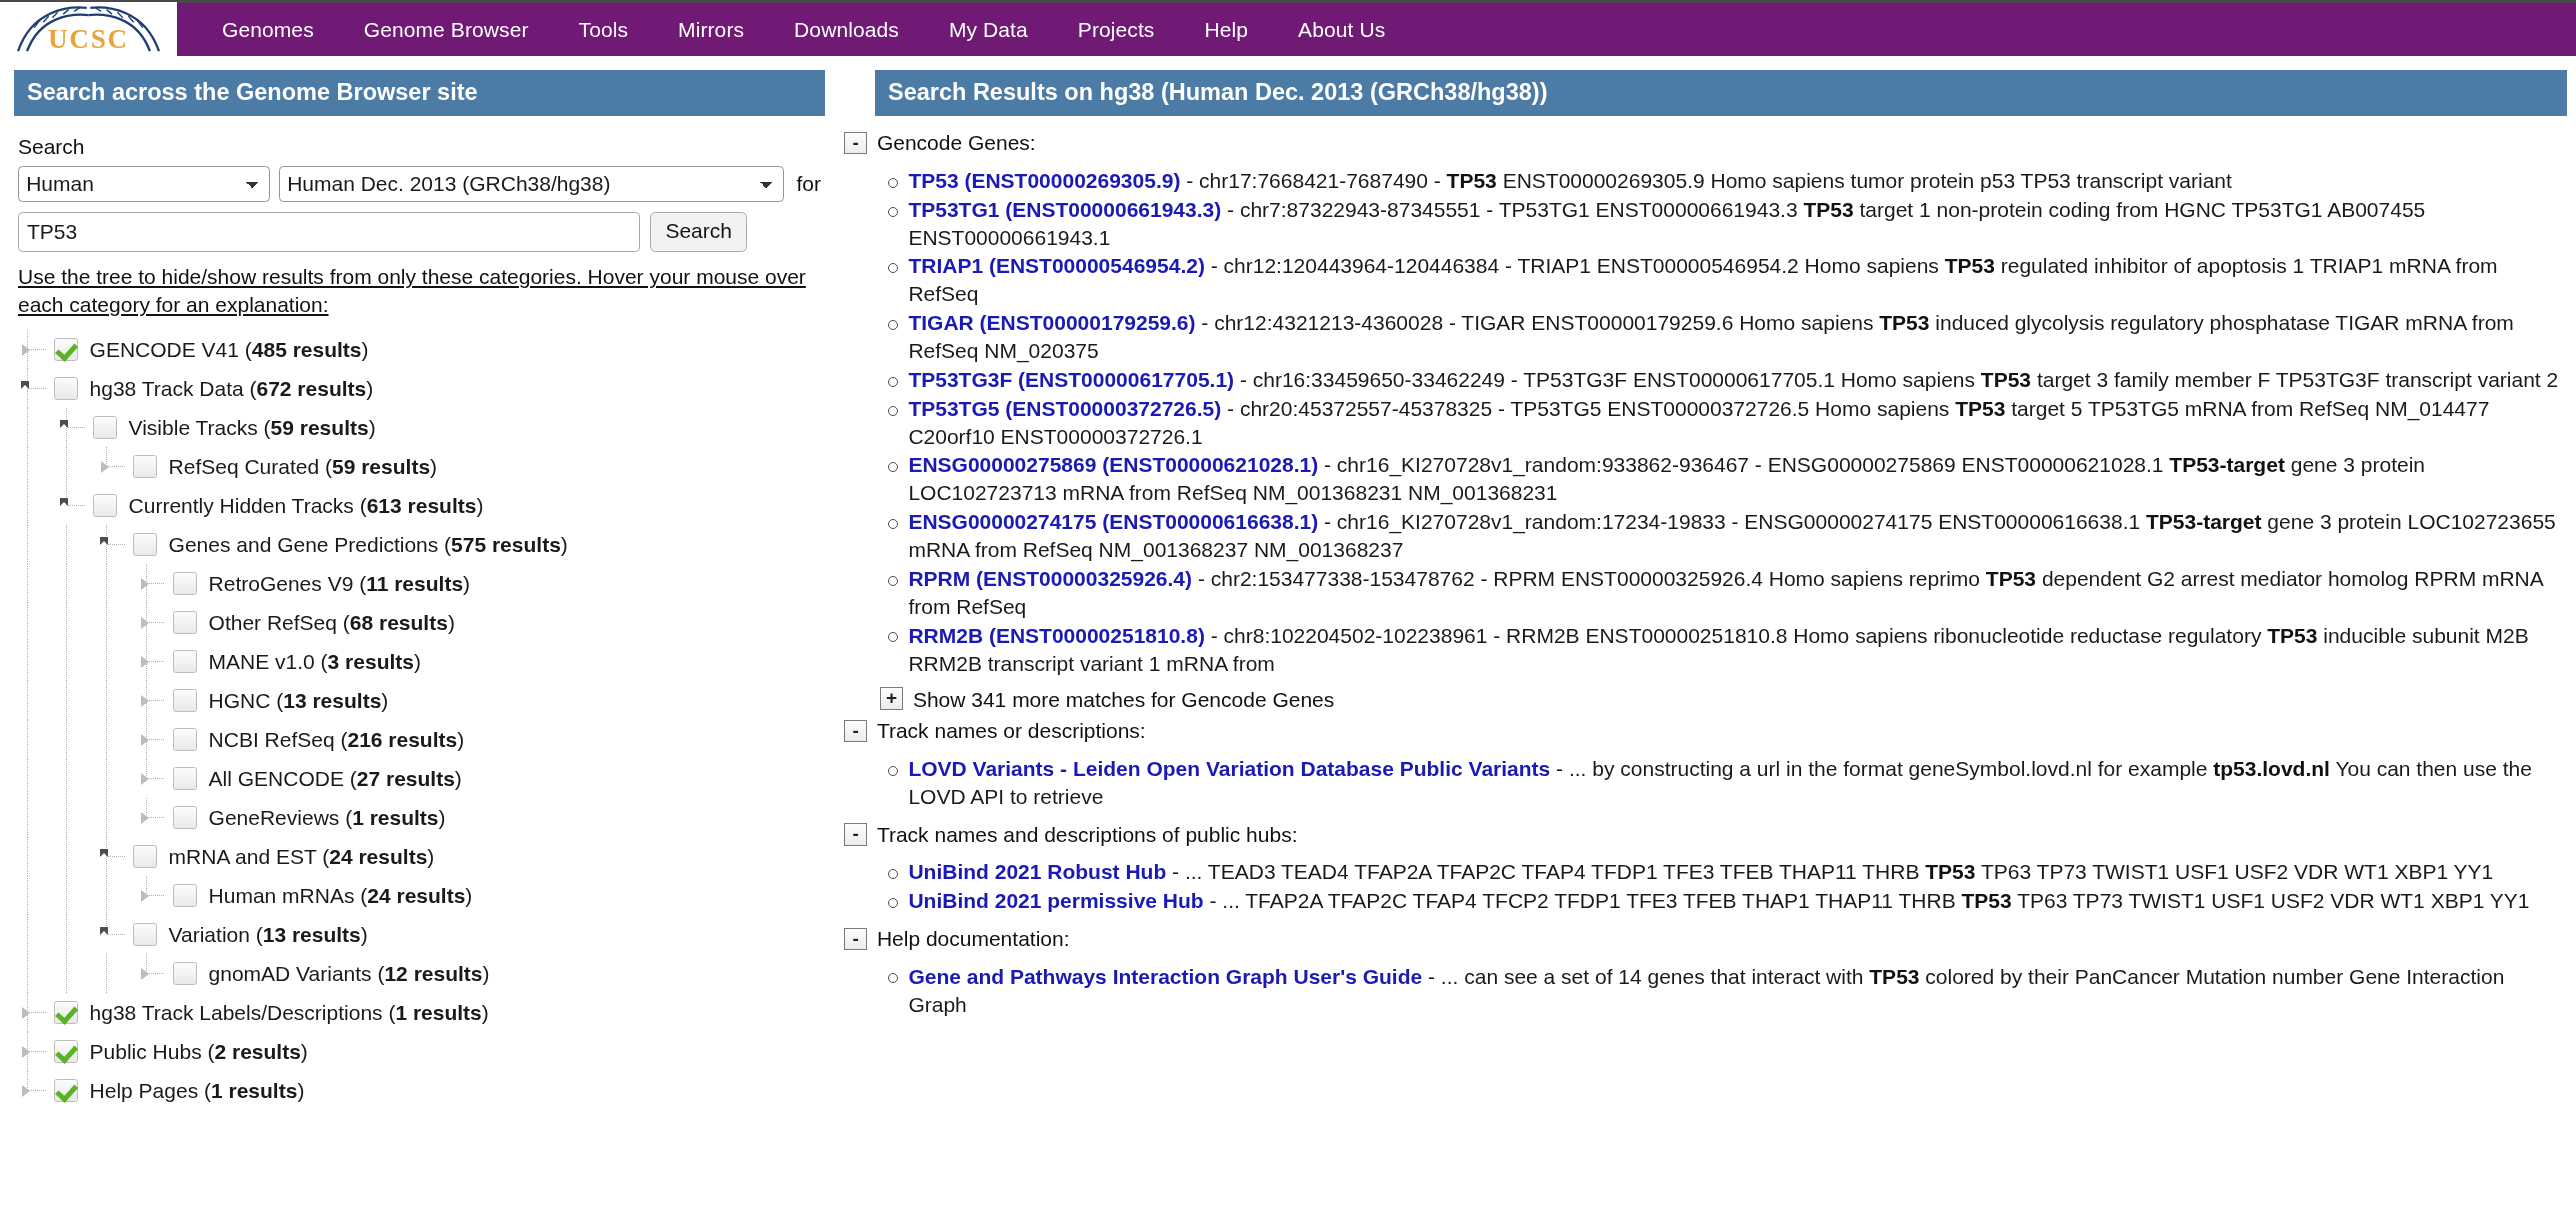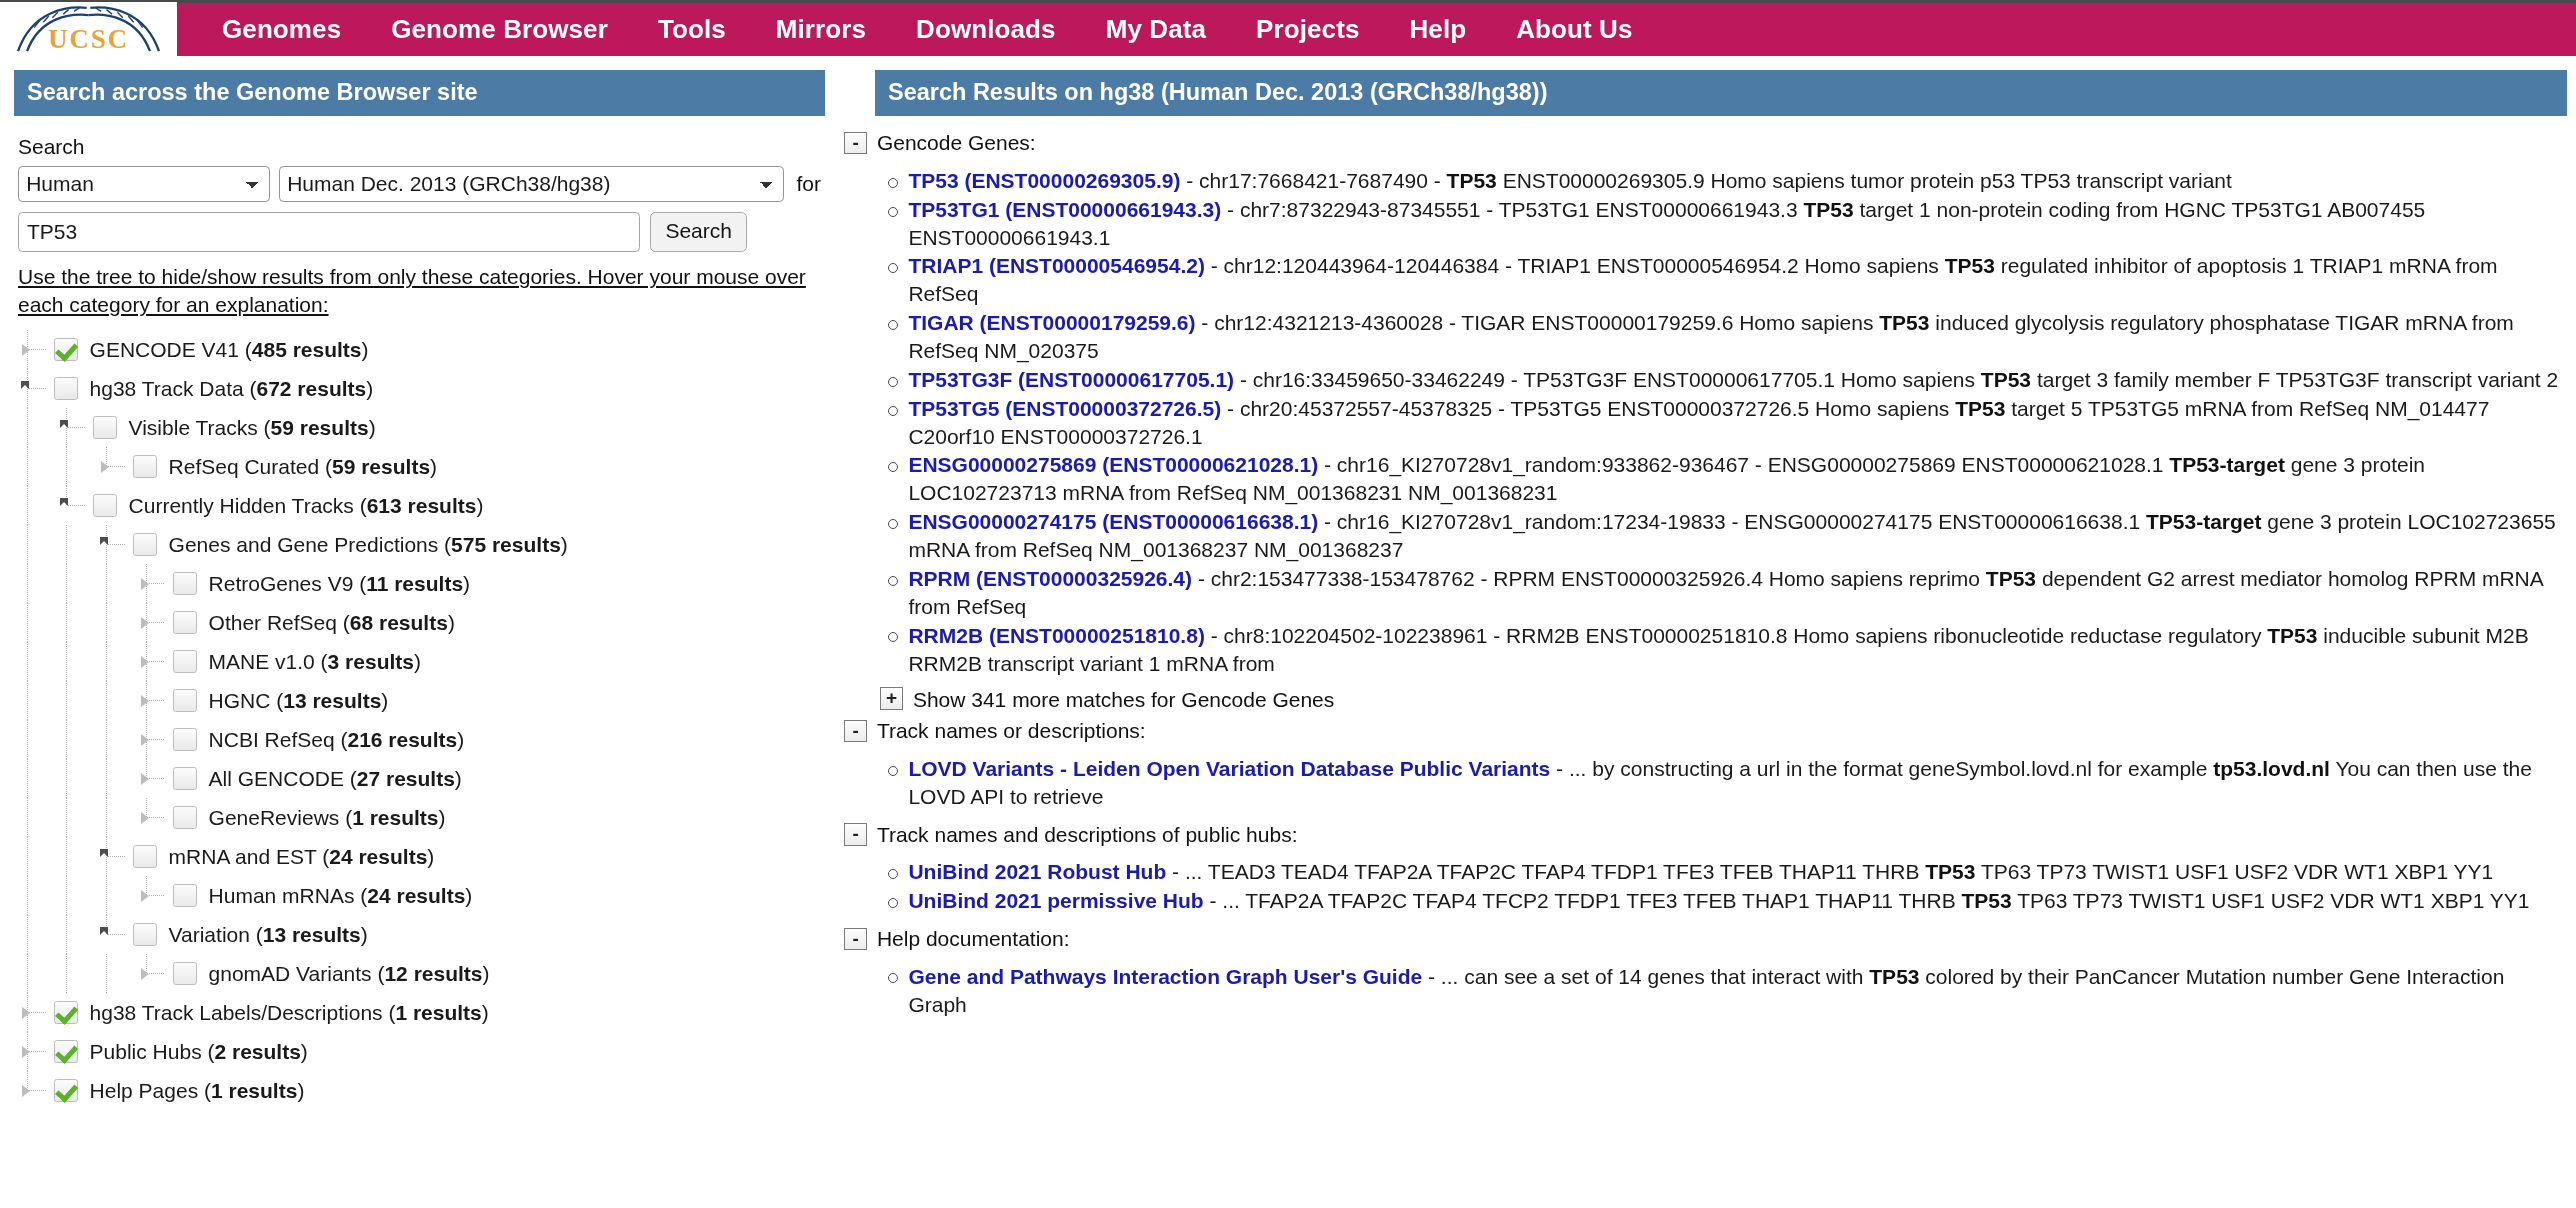--- a/index.html
+++ b/index.html
@@ -8,38 +8,38 @@
     width: 2576px; height: 1209px;
     background: #ffffff;
     font-family: "Liberation Sans", sans-serif;
     overflow: hidden;
   }
 
   
   .topbar {
     position: relative;
     height: 56px;
-    background: #be185d;
+    background: #701a75;
     display: flex;
     align-items: center;
     border-top: 3.6px solid #4a4a4a;
   }
   .logo-box {
     width: 177px; height: 56px;
     background: #ffffff;
     display: flex; align-items: center; justify-content: center;
     flex: 0 0 auto;
     margin-top: 0;
   }
   .logo-svg { display:block; }
   .navlinks { display: flex; align-items: center; padding-left: 20px; }
   .navlink {
     color: #ffffff;
-    font-size: 26px;
-    font-weight: 700;
+    font-size: 21px;
+    font-weight: 400;
     letter-spacing: 0.1px;
     padding: 0 25px;
     white-space: nowrap;
     text-decoration: none;
     cursor: pointer;
   }
 
   
   .page { display: flex; align-items: flex-start; }
 

